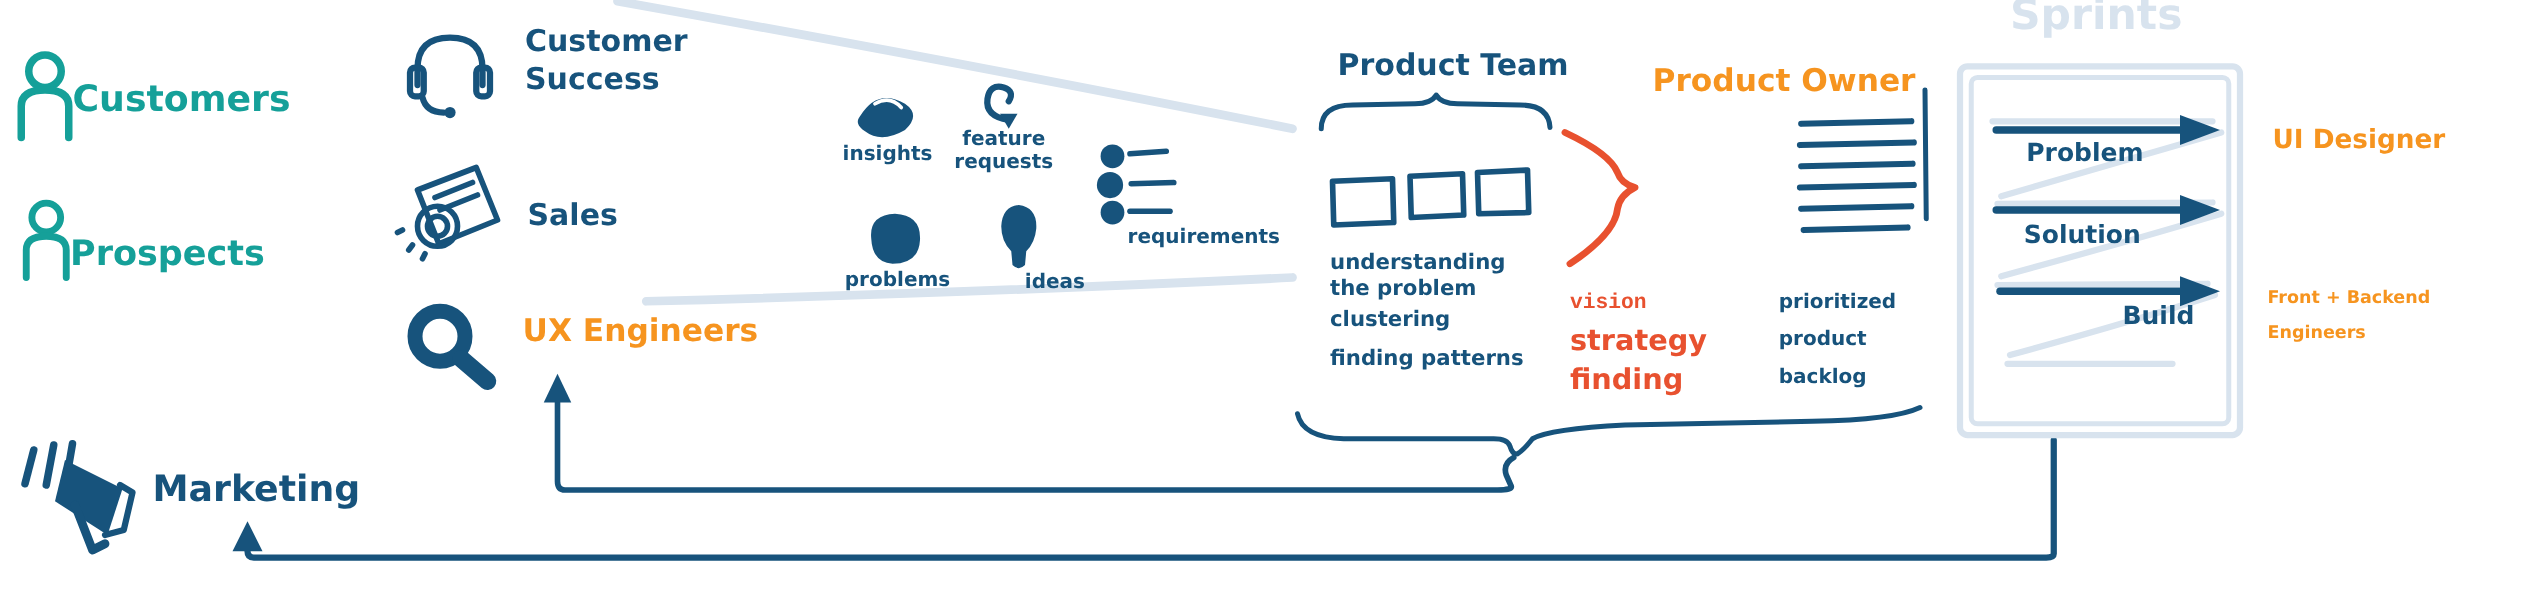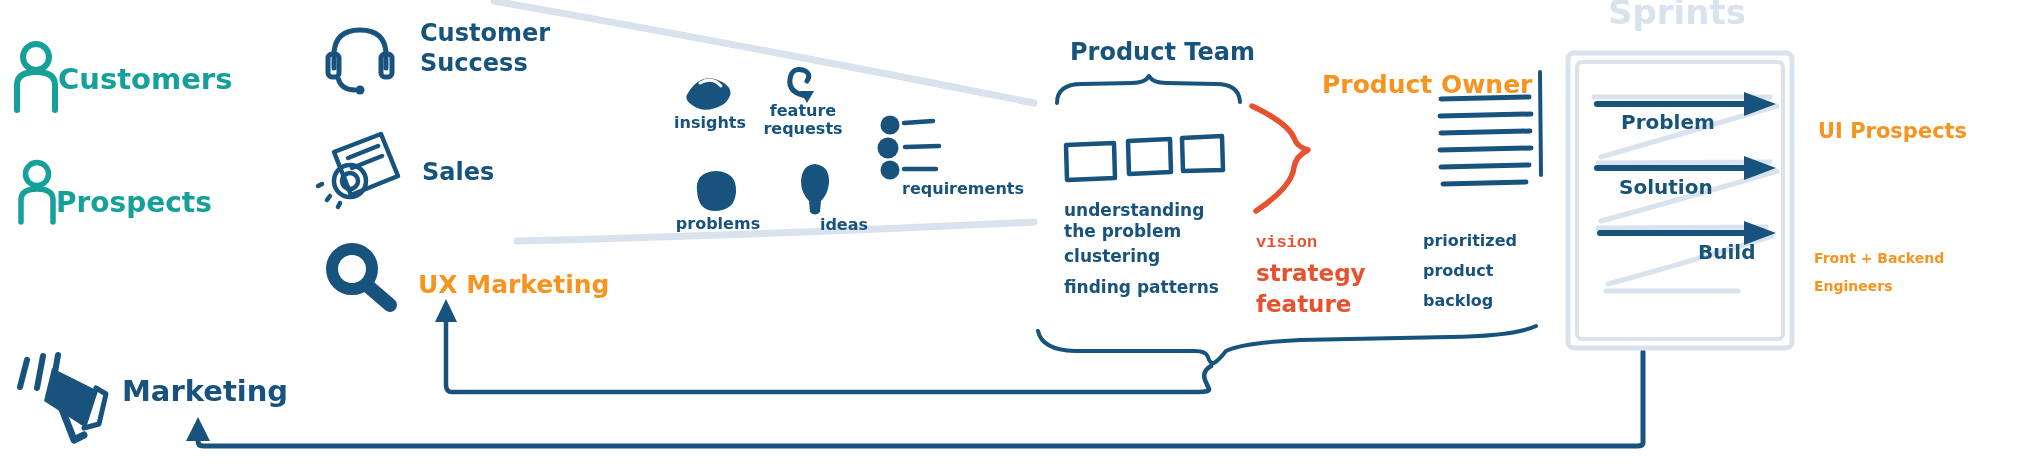--- a/index.html
+++ b/index.html
@@ -2,21 +2,21 @@
 <html style="--c-teal: #15A099; --c-blue: #17537C; --c-orange: #F6941F; --c-red_orange: #E8512F; --c-light: #D8E3EE;"><head>
 <meta charset="utf-8">
 <style>
   html,body{margin:0;padding:0;background:#fff;}
   .canvas{position:relative;width:2030px;height:473px;background:#ffffff;overflow:hidden;
           font-family:"DejaVu Sans",sans-serif;}
   svg.layer{position:absolute;left:0;top:0;width:2030px;height:473px;}
   .label{position:absolute;font-weight:700;white-space:pre-line;}
   .teal{color:var(--c-teal,#15A099);}
   .blue{color:var(--c-blue,#17537C);}
-  .orange{color:var(--c-orange,#F6941F);margin-top:20px;}
+  .orange{color:var(--c-orange,#F6941F);}
   .redorange{color:var(--c-red_orange,#E8512F);}
   .lighttxt{color:var(--c-light,#CBDAE8);}
   
   .s-teal{stroke:var(--c-teal,#15A099);fill:none;}
   .s-blue{stroke:var(--c-blue,#17537C);fill:none;}
   .s-red{stroke:var(--c-red_orange,#E8512F);fill:none;}
   .s-light{stroke:var(--c-light,#D8E3EE);fill:none;}
   .f-blue{fill:var(--c-blue,#17537C);stroke:none;}
   .rnd{stroke-linecap:round;stroke-linejoin:round;}
 </style>
@@ -144,43 +144,43 @@
       <path d="M 1600 233 L 1744 233" class="s-blue rnd" stroke-width="6"></path>
       <path d="M 1744 221 L 1744 245 L 1776 233 Z" class="f-blue"></path>
     </g>
   </svg>
 
   <div class="label teal" style="left:58px;top:62px;font-size:29px;">Customers</div>
   <div class="label teal" style="left:56px;top:186px;font-size:28px;">Prospects</div>
 
   <div class="label blue" style="left:420px;top:18px;font-size:24px;width:165px;line-height:30px;">Customer Success</div>
   <div class="label blue" style="left:422px;top:158px;font-size:24px;">Sales</div>
-  <div class="label orange" style="left:418px;top:250px;font-size:25px;">UX Marketing</div>
+  <div class="label orange" style="left:418px;top:250px;font-size:25px;">UX Engineers</div>
   <div class="label blue" style="left:122px;top:374px;font-size:29px;">Marketing</div>
 
   <div class="label blue" style="left:650px;top:113px;font-size:16px;width:120px;text-align:center;">insights</div>
   <div class="label blue" style="left:757px;top:102px;font-size:16px;width:92px;text-align:center;line-height:18px;">feature requests</div>
   <div class="label blue" style="left:857px;top:179px;font-size:16px;width:122px;text-align:center;margin-left:45px;">requirements</div>
   <div class="label blue" style="left:658px;top:214px;font-size:16px;width:120px;text-align:center;">problems</div>
   <div class="label blue" style="left:768px;top:215px;font-size:16px;width:100px;text-align:right;">ideas</div>
 
   <div class="label blue" style="left:1070px;top:38px;font-size:24px;">Product Team</div>
   <div class="label blue" style="left:1064px;top:200px;font-size:17px;width:150px;line-height:21px;">understanding the problem</div>
   <div class="label blue" style="left:1064px;top:246px;font-size:17px;">clustering</div>
   <div class="label blue" style="left:1064px;top:277px;font-size:17px;">finding patterns</div>
 
   <div class="label orange" style="left:1322px;top:50px;font-size:25px;">Product Owner</div>
   <div style="position:absolute;left:1256px;top:227px;">
     <div class="label redorange" style="position:static;font-size:17px;line-height:31px;font-family:Liberation Mono, monospace;">vision</div>
     <div class="label redorange" style="position:static;font-size:23px;line-height:31px;">strategy</div>
-    <div class="label redorange" style="position:static;font-size:23px;line-height:31px;">feature</div>
+    <div class="label redorange" style="position:static;font-size:23px;line-height:31px;">finding</div>
   </div>
   <div class="label blue" style="left:1423px;top:226px;font-size:16px;width:130px;line-height:30px;">prioritized product backlog</div>
 
   <div class="label lighttxt" style="left:1608px;top:-8px;font-size:34px;">Sprints</div>
   <div class="label blue" style="left:1621px;top:110px;font-size:20px;">Problem</div>
   <div class="label blue" style="left:1619px;top:175px;font-size:20px;">Solution</div>
   <div class="label blue" style="left:1698px;top:240px;font-size:20px;">Build</div>
 
-  <div class="label orange" style="left:1818px;top:99px;font-size:21px;">UI Prospects</div>
+  <div class="label orange" style="left:1818px;top:99px;font-size:21px;">UI Designer</div>
   <div class="label orange" style="left:1814px;top:224px;font-size:14px;width:180px;line-height:28px;">Front + Backend Engineers</div>
 
 </div>
 
 </body></html>

